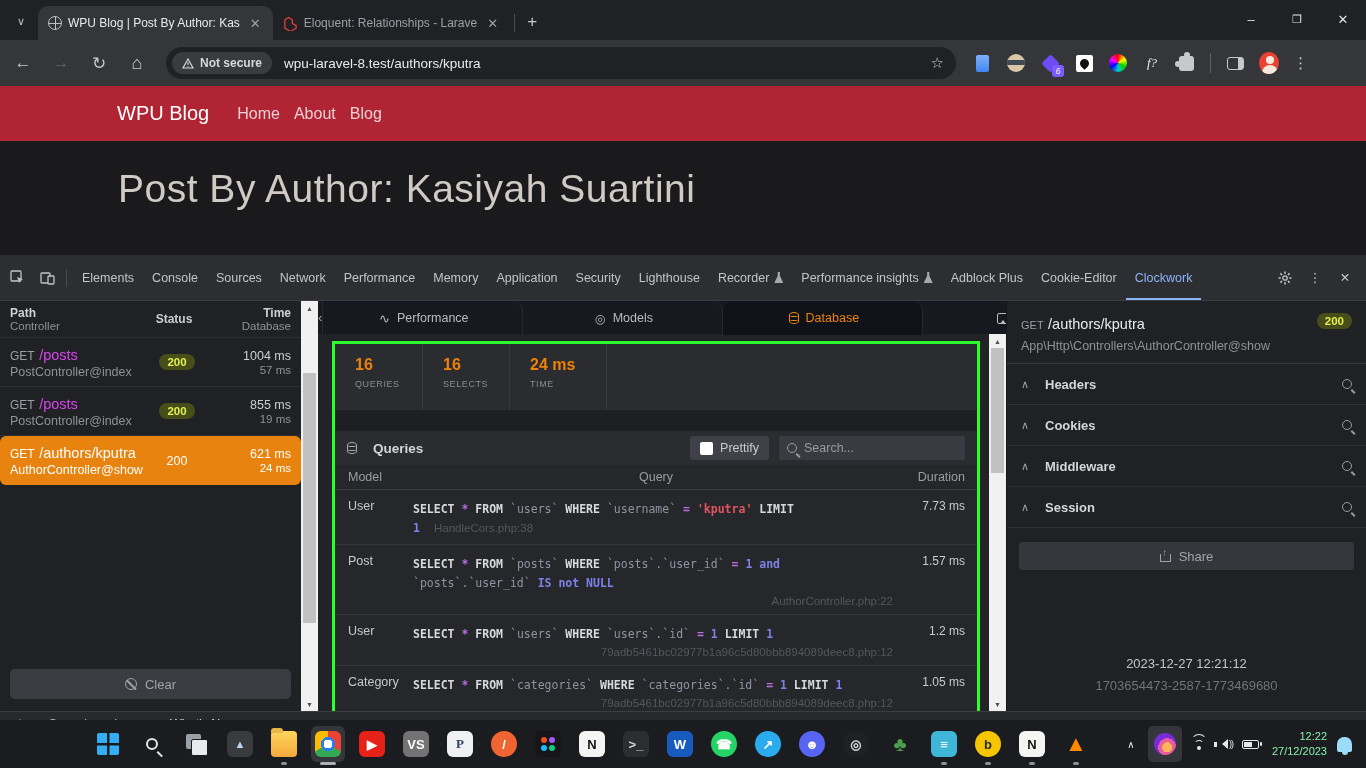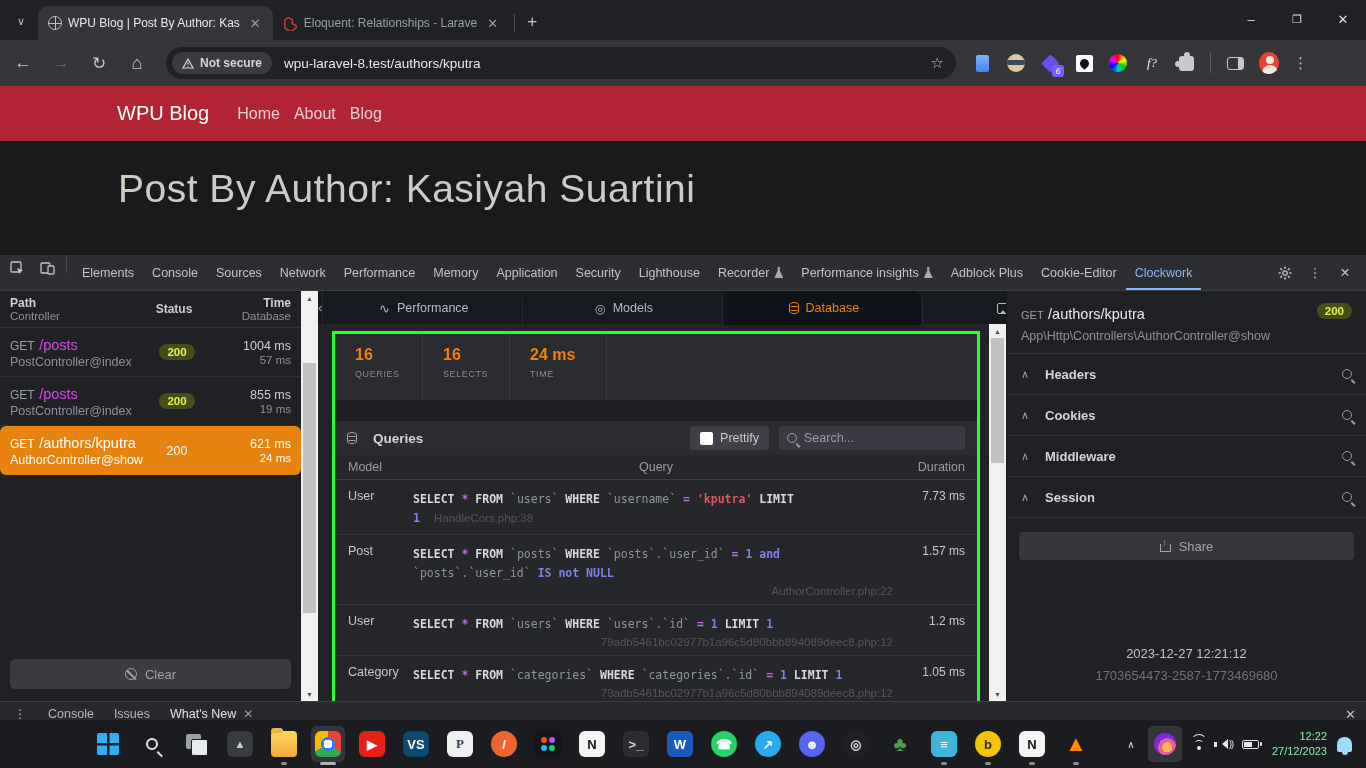--- a/index.html
+++ b/index.html
@@ -54,21 +54,21 @@
 
   
   .sitenav{position:absolute;left:0;top:86px;width:100%;height:55px;display:flex;align-items:center;padding-left:117px}
   .brand{font-size:20px;color:#fff;margin-right:28px}
   .slink{font-size:16px;color:rgba(255,255,255,.78);margin-right:14px}
   .hero{position:absolute;left:0;top:141px;width:100%;height:114px;background:#1a1a1c}
   .hero h1{position:absolute;left:118px;top:26px;font-size:39px;font-weight:500;color:#cfcbc4;letter-spacing:.5px}
 
   
   .devtools{position:absolute;left:0;top:255px;width:100%;height:465px;background:#202124}
-  .dtbar{height:36px;background:#2d2e31;border-bottom:1px solid #3c3d40;display:flex;font-size:12.5px;color:#c3c4c8}
+  .dtbar{height:46px;background:#2d2e31;border-bottom:1px solid #3c3d40;display:flex;align-items:center;font-size:12.5px;color:#c3c4c8}
   .dticon{width:26px;height:26px;display:flex;align-items:center;justify-content:center;margin-left:4px}
   .dtsep{width:1px;height:18px;background:#4a4b4f;margin:0 6px}
   .dt-tabs{display:flex;align-items:center;height:100%}
   .dtab{height:100%;display:flex;align-items:center;padding:0 9px;gap:5px;white-space:nowrap}
   .dtab.active{color:#8ab4f8;box-shadow:inset 0 -2px 0 #8ab4f8}
   .flaskico{width:9px;height:11px;background:#a8a9ad;clip-path:polygon(38% 0,62% 0,62% 34%,100% 100%,0 100%,38% 34%)}
   .dtright{margin-left:auto;display:flex;align-items:center;gap:4px;padding-right:8px}
   .dtrbtn{width:26px;height:26px;display:flex;align-items:center;justify-content:center;color:#c3c4c8}
 
   .dtmain{display:flex;height:410px}
@@ -622,21 +622,21 @@
           <span class="tidot"></span>
         </span>
         <span class="ti ti-chrome ti-active">
           <span class="tig "></span>
           <span class="tidot"></span>
         </span>
         <span class="ti ti-youtube">
           <span class="tig " style="background: rgb(230, 33, 23); color: rgb(255, 255, 255);">▶</span>
         </span>
         <span class="ti ti-vscode">
-          <span class="tig " style="background: #0c4a6e; color: rgb(255, 255, 255); border-radius: 7px;">VS</span>
+          <span class="tig " style="background: #737373; color: rgb(255, 255, 255);">VS</span>
         </span>
         <span class="ti ti-postgresql">
           <span class="tig " style="background: rgb(238, 240, 244); color: rgb(51, 67, 92);">P</span>
         </span>
         <span class="ti ti-pen">
           <span class="tig circle" style="background: rgb(239, 100, 48); color: rgb(255, 255, 255);">/</span>
         </span>
         <span class="ti ti-figma">
           <span class="tig ">
             <i></i>

